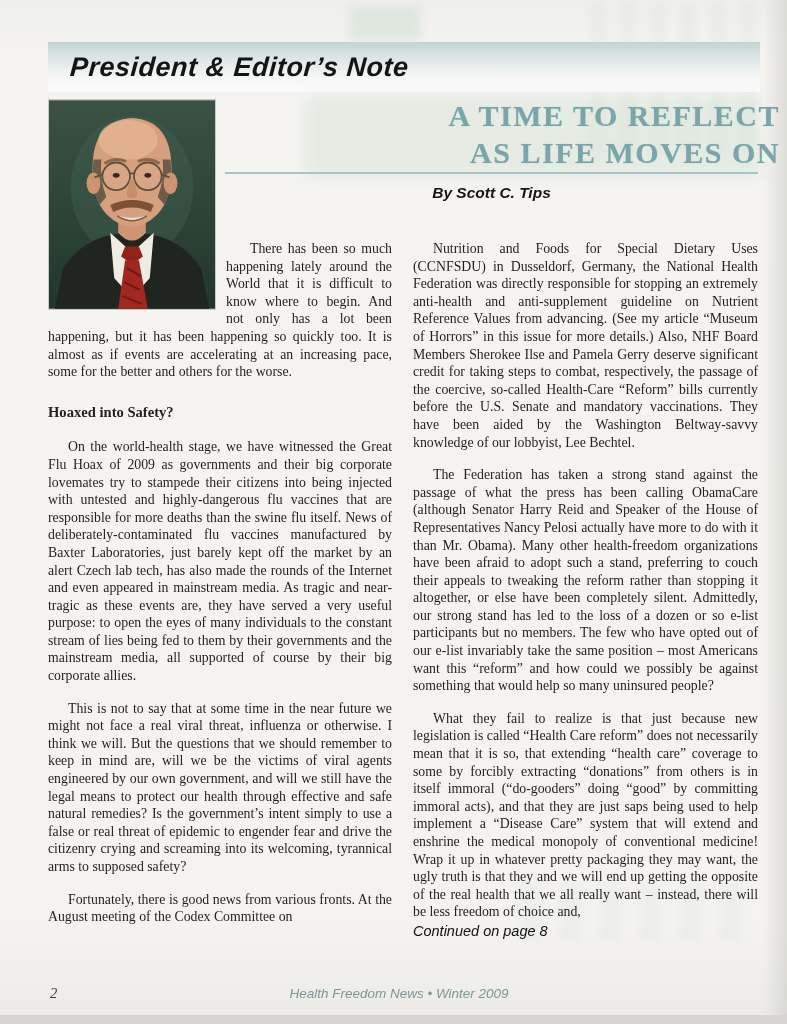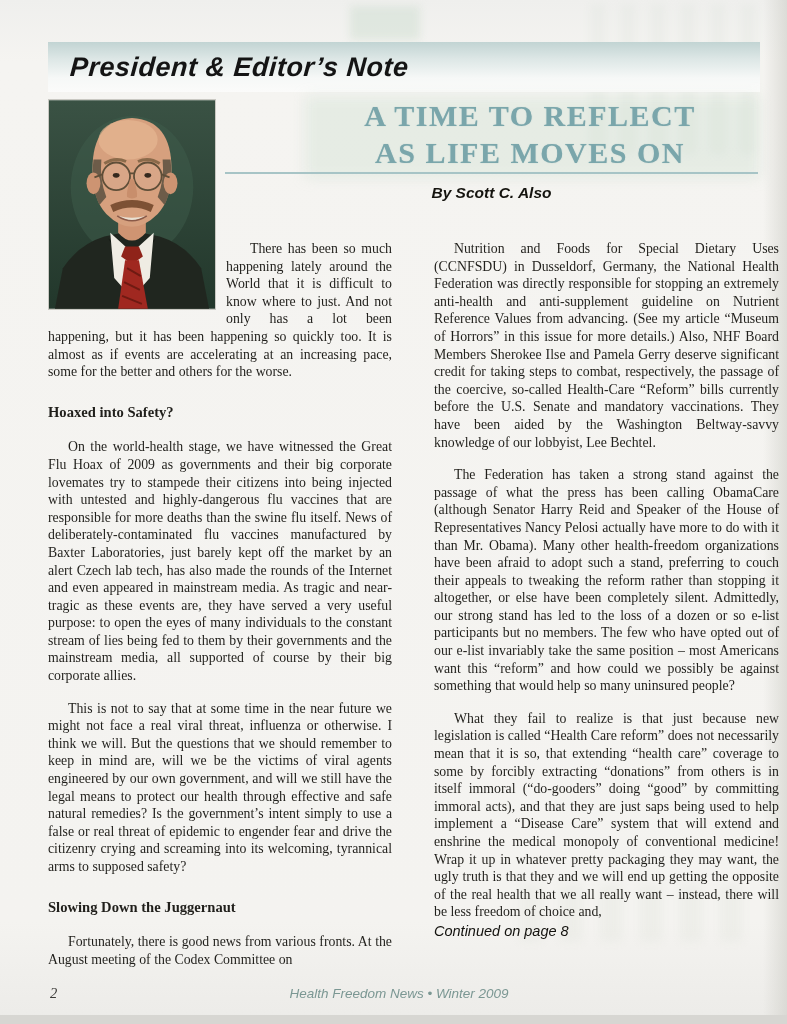--- a/index.html
+++ b/index.html
@@ -40,33 +40,33 @@
 
   
   .title-wash { position:absolute; left:305px; top:96px; width:455px; height:82px;
     background:rgba(168,203,180,0.20); filter:blur(7px); }
   .article-title {
     position:absolute; left:280px; top:97px; width:500px; margin:0;
     text-align:center; font-weight:bold; font-size:30px; line-height:37px;
     letter-spacing:1.5px; color:#7aa6ab;
     text-shadow:0 0 1px rgba(122,166,171,0.55);
   }
-  .article-title .tline { display:block; }
+  .article-title .tline { display:block;text-align:right; }
   .title-rule { position:absolute; left:225px; top:172px; width:533px; height:2px; background:#a7c4c6; }
   .byline {
     position:absolute; left:225px; top:182px; width:533px; text-align:center;
     font-family:"Liberation Sans", sans-serif; font-style:italic; font-weight:600;
     font-size:15.5px; line-height:21px; color:#15140f;
   }
 
   
   .col { position:absolute; top:240px; font-size:13.8px; line-height:17.6px;
     text-align:justify; color:#201f1b; }
   .col-left  { left:48px;  width:344px; }
-  .col-right { left:413px; width:345px;margin-left:21px; }
+  .col-right { left:413px; width:345px; }
   .col p { margin:0 0 15px; text-indent:20px; }
   .col p.intro { text-indent:24px; }
   .photo-spacer { float:left; width:178px; height:76px; }
   .col h3 { font-size:14.6px; font-weight:bold; margin:23px 0 17px; text-align:left; }
   .col-right p.last { margin-bottom:2px; }
   .continued { text-align:left; font-family:"Liberation Sans", sans-serif;
     font-style:italic; font-size:14.5px; color:#12110d; padding-right:2px; }
 
   
   .footer-pagenum { position:absolute; left:50px; top:985px; font-style:italic;
@@ -141,30 +141,29 @@
     </svg>
   </div>
 
   <div class="title-wash"></div>
   <h1 class="article-title">
     <span class="tline">A TIME TO REFLECT</span>
     <span class="tline">AS LIFE MOVES ON</span>
   </h1>
   <div class="title-rule"></div>
   <div class="byline">
-    <div>By Scott C. Also</div>
+    <div>By Scott C. Tips</div>
   </div>
 
   <div class="col col-left">
     <div class="photo-spacer"></div>
-    <p class="intro">There has been so much happening lately around the World that it is difficult to know where to just. And not only has a lot been happening, but it has been happening so quickly too. It is almost as if events are accelerating at an increasing pace, some for the better and others for the worse.</p>
+    <p class="intro">There has been so much happening lately around the World that it is difficult to know where to begin. And not only has a lot been happening, but it has been happening so quickly too. It is almost as if events are accelerating at an increasing pace, some for the better and others for the worse.</p>
     <h3>Hoaxed into Safety?</h3>
     <p>On the world-health stage, we have witnessed the Great Flu Hoax of 2009 as governments and their big corporate lovemates try to stampede their citizens into being injected with untested and highly-dangerous flu vaccines that are responsible for more deaths than the swine flu itself. News of deliberately-contaminated flu vaccines manufactured by Baxter Laboratories, just barely kept off the market by an alert Czech lab tech, has also made the rounds of the Internet and even appeared in mainstream media. As tragic and near-tragic as these events are, they have served a very useful purpose: to open the eyes of many individuals to the constant stream of lies being fed to them by their governments and the mainstream media, all supported of course by their big corporate allies.</p>
     <p>This is not to say that at some time in the near future we might not face a real viral threat, influenza or otherwise. I think we will. But the questions that we should remember to keep in mind are, will we be the victims of viral agents engineered by our own government, and will we still have the legal means to protect our health through effective and safe natural remedies? Is the government’s intent simply to use a false or real threat of epidemic to engender fear and drive the citizenry crying and screaming into its welcoming, tyrannical arms to supposed safety?</p>
-    <h3>Slowing Down the Juggernaut</h3>
     <p>Fortunately, there is good news from various fronts. At the August meeting of the Codex Committee on</p>
   </div>
 
   <div class="col col-right">
     <p>Nutrition and Foods for Special Dietary Uses (CCNFSDU) in Dusseldorf, Germany, the National Health Federation was directly responsible for stopping an extremely anti-health and anti-supplement guideline on Nutrient Reference Values from advancing. (See my article “Museum of Horrors” in this issue for more details.) Also, NHF Board Members Sherokee Ilse and Pamela Gerry deserve significant credit for taking steps to combat, respectively, the passage of the coercive, so-called Health-Care “Reform” bills currently before the U.S. Senate and mandatory vaccinations. They have been aided by the Washington Beltway-savvy knowledge of our lobbyist, Lee Bechtel.</p>
     <p>The Federation has taken a strong stand against the passage of what the press has been calling ObamaCare (although Senator Harry Reid and Speaker of the House of Representatives Nancy Pelosi actually have more to do with it than Mr. Obama). Many other health-freedom organizations have been afraid to adopt such a stand, preferring to couch their appeals to tweaking the reform rather than stopping it altogether, or else have been completely silent. Admittedly, our strong stand has led to the loss of a dozen or so e-list participants but no members. The few who have opted out of our e-list invariably take the same position – most Americans want this “reform” and how could we possibly be against something that would help so many uninsured people?</p>
     <p class="last">What they fail to realize is that just because new legislation is called “Health Care reform” does not necessarily mean that it is so, that extending “health care” coverage to some by forcibly extracting “donations” from others is in itself immoral (“do-gooders” doing “good” by committing immoral acts), and that they are just saps being used to help implement a “Disease Care” system that will extend and enshrine the medical monopoly of conventional medicine! Wrap it up in whatever pretty packaging they may want, the ugly truth is that they and we will end up getting the opposite of the real health that we all really want – instead, there will be less freedom of choice and,</p>
     <div class="continued">Continued on page 8</div>
   </div>
 

